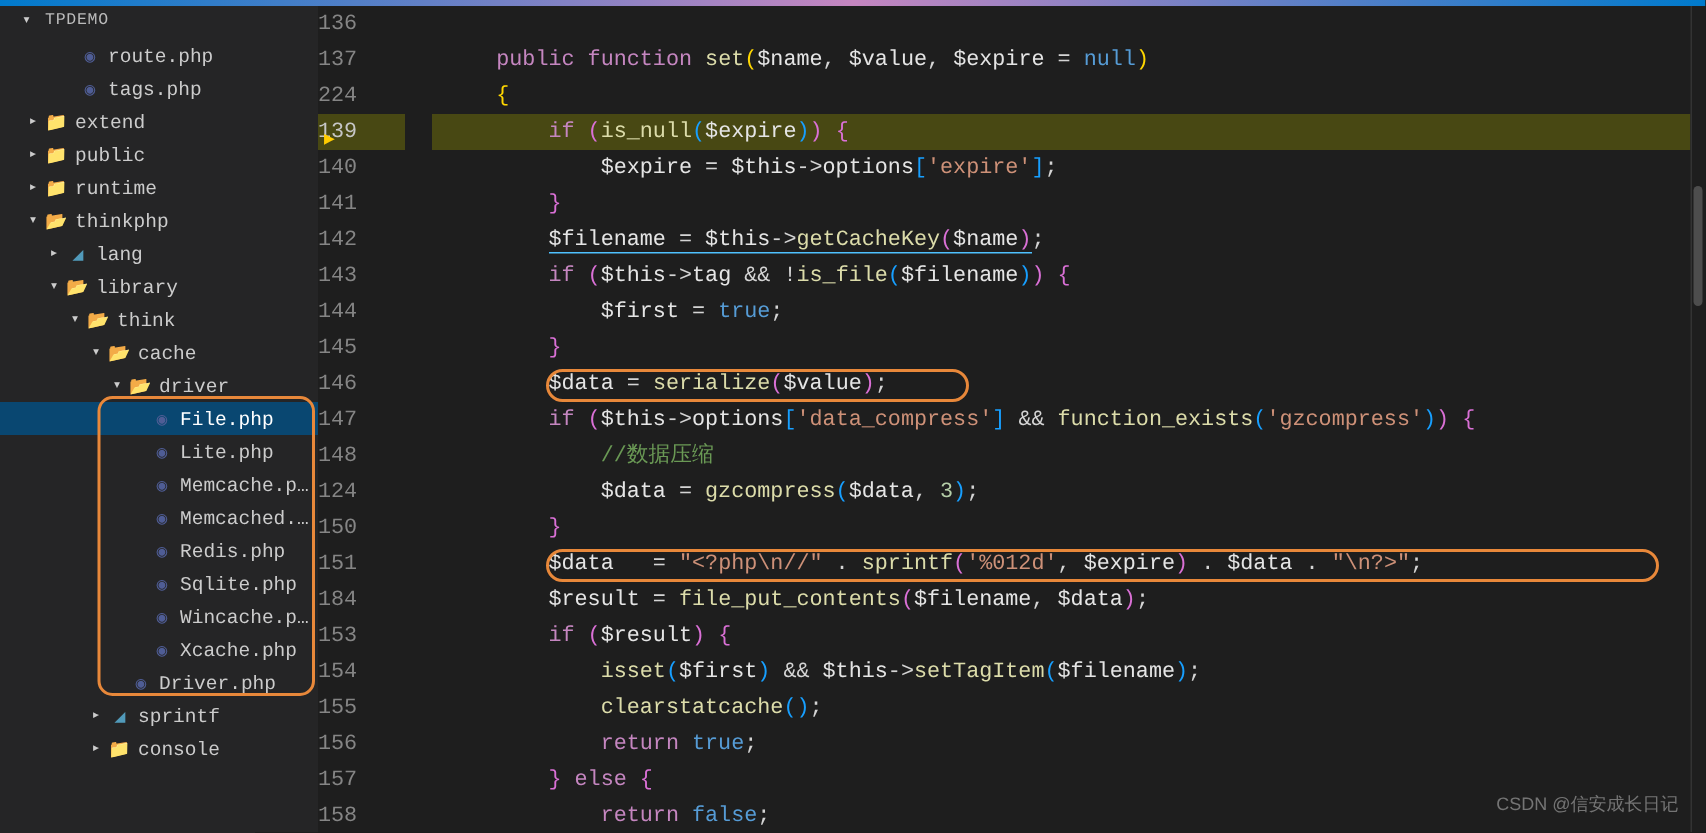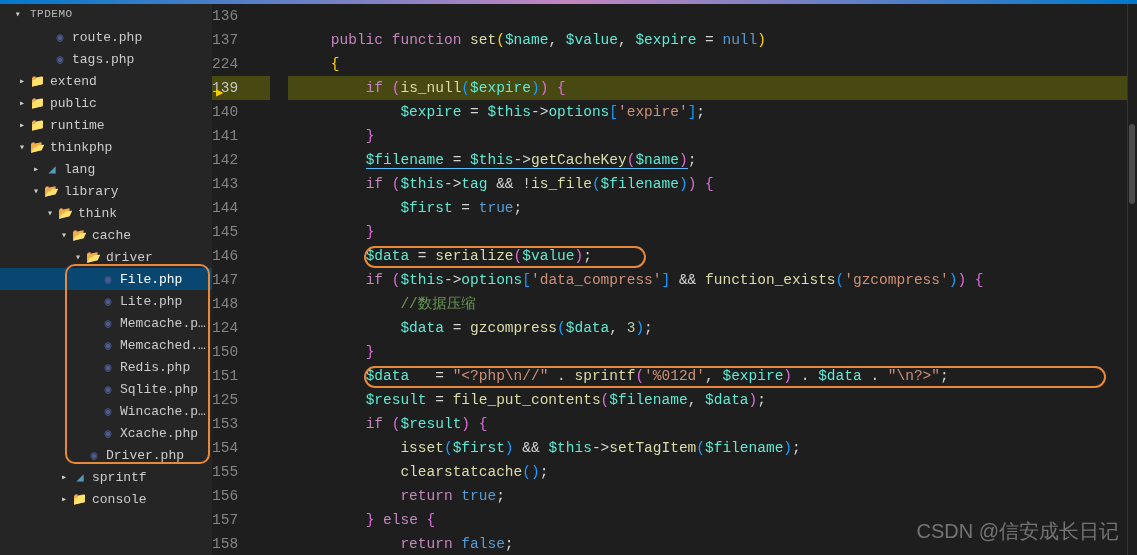--- a/index.html
+++ b/index.html
@@ -111,21 +111,21 @@
   white-space: pre;
 }
 .code-line {
   height: 24px;
   padding-left: 8px;
   position: relative;
 }
 .code-line.current { background: #484813; }
 .tok-keyword { color: #c586c0; }
 .tok-func { color: #dcdcaa; margin-top: 48px; }
-.tok-var { color: #5eead4; }
+.tok-var { color: #e5e5e5; }
 .tok-str { color: #ce9178; }
 .tok-num { color: #b5cea8; }
 .tok-const { color: #569cd6; }
 .tok-punc { color: #ffd700; }
 .tok-punc2 { color: #da70d6; }
 .tok-punc3 { color: #179fff; }
 .tok-comment { color: #6a9955; }
 .underline { border-bottom: 1px solid #4fc1ff; }
 .code-highlight {
   position: absolute;
@@ -144,21 +144,21 @@
   right: 2px;
   width: 6px;
   background: #4d4d4d;
   border-radius: 3px;
 }
 .watermark {
   position: absolute;
   right: 18px;
   bottom: 10px;
   color: #8a8a8a;
-  font-size: 20px;
+  font-size: 12px;
   font-family: sans-serif;
   opacity: 0.8;
 }
 </style>
 </head>
 <body>
 
 <div class="top-bar"></div>
 <div class="main">
 
@@ -295,21 +295,21 @@
         <div class="gutter-line">142</div>
         <div class="gutter-line">143</div>
         <div class="gutter-line">144</div>
         <div class="gutter-line">145</div>
         <div class="gutter-line">146</div>
         <div class="gutter-line">147</div>
         <div class="gutter-line">148</div>
         <div class="gutter-line">124</div>
         <div class="gutter-line">150</div>
         <div class="gutter-line">151</div>
-        <div class="gutter-line">125</div>
+        <div class="gutter-line">184</div>
         <div class="gutter-line">153</div>
         <div class="gutter-line">154</div>
         <div class="gutter-line">155</div>
         <div class="gutter-line">156</div>
         <div class="gutter-line">157</div>
         <div class="gutter-line">158</div>
       </div>
     <div class="code" id="code"><div class="code-line"></div><div class="code-line">    <span class="tok-keyword">public</span> <span class="tok-keyword">function</span> <span class="tok-func">set</span><span class="tok-punc">(</span><span class="tok-var">$name</span>, <span class="tok-var">$value</span>, <span class="tok-var">$expire</span> = <span class="tok-const">null</span><span class="tok-punc">)</span></div><div class="code-line">    <span class="tok-punc">{</span></div><div class="code-line current">        <span class="tok-keyword">if</span> <span class="tok-punc2">(</span><span class="tok-func">is_null</span><span class="tok-punc3">(</span><span class="tok-var">$expire</span><span class="tok-punc3">)</span><span class="tok-punc2">)</span> <span class="tok-punc2">{</span></div><div class="code-line">            <span class="tok-var">$expire</span> = <span class="tok-var">$this</span>-&gt;<span class="tok-var">options</span><span class="tok-punc3">[</span><span class="tok-str">'expire'</span><span class="tok-punc3">]</span>;</div><div class="code-line">        <span class="tok-punc2">}</span></div><div class="code-line">        <span class="underline"><span class="tok-var">$filename</span> = <span class="tok-var">$this</span>-&gt;<span class="tok-func">getCacheKey</span><span class="tok-punc2">(</span><span class="tok-var">$name</span><span class="tok-punc2">)</span></span>;</div><div class="code-line">        <span class="tok-keyword">if</span> <span class="tok-punc2">(</span><span class="tok-var">$this</span>-&gt;<span class="tok-var">tag</span> &amp;&amp; !<span class="tok-func">is_file</span><span class="tok-punc3">(</span><span class="tok-var">$filename</span><span class="tok-punc3">)</span><span class="tok-punc2">)</span> <span class="tok-punc2">{</span></div><div class="code-line">            <span class="tok-var">$first</span> = <span class="tok-const">true</span>;</div><div class="code-line">        <span class="tok-punc2">}</span></div><div class="code-line">        <span class="tok-var">$data</span> = <span class="tok-func">serialize</span><span class="tok-punc2">(</span><span class="tok-var">$value</span><span class="tok-punc2">)</span>;</div><div class="code-line">        <span class="tok-keyword">if</span> <span class="tok-punc2">(</span><span class="tok-var">$this</span>-&gt;<span class="tok-var">options</span><span class="tok-punc3">[</span><span class="tok-str">'data_compress'</span><span class="tok-punc3">]</span> &amp;&amp; <span class="tok-func">function_exists</span><span class="tok-punc3">(</span><span class="tok-str">'gzcompress'</span><span class="tok-punc3">)</span><span class="tok-punc2">)</span> <span class="tok-punc2">{</span></div><div class="code-line">            <span class="tok-comment">//数据压缩</span></div><div class="code-line">            <span class="tok-var">$data</span> = <span class="tok-func">gzcompress</span><span class="tok-punc3">(</span><span class="tok-var">$data</span>, <span class="tok-num">3</span><span class="tok-punc3">)</span>;</div><div class="code-line">        <span class="tok-punc2">}</span></div><div class="code-line">        <span class="tok-var">$data</span>   = <span class="tok-str">"&lt;?php\n//"</span> . <span class="tok-func">sprintf</span><span class="tok-punc2">(</span><span class="tok-str">'%012d'</span>, <span class="tok-var">$expire</span><span class="tok-punc2">)</span> . <span class="tok-var">$data</span> . <span class="tok-str">"\n?&gt;"</span>;</div><div class="code-line">        <span class="tok-var">$result</span> = <span class="tok-func">file_put_contents</span><span class="tok-punc2">(</span><span class="tok-var">$filename</span>, <span class="tok-var">$data</span><span class="tok-punc2">)</span>;</div><div class="code-line">        <span class="tok-keyword">if</span> <span class="tok-punc2">(</span><span class="tok-var">$result</span><span class="tok-punc2">)</span> <span class="tok-punc2">{</span></div><div class="code-line">            <span class="tok-func">isset</span><span class="tok-punc3">(</span><span class="tok-var">$first</span><span class="tok-punc3">)</span> &amp;&amp; <span class="tok-var">$this</span>-&gt;<span class="tok-func">setTagItem</span><span class="tok-punc3">(</span><span class="tok-var">$filename</span><span class="tok-punc3">)</span>;</div><div class="code-line">            <span class="tok-func">clearstatcache</span><span class="tok-punc3">(</span><span class="tok-punc3">)</span>;</div><div class="code-line">            <span class="tok-keyword">return</span> <span class="tok-const">true</span>;</div><div class="code-line">        <span class="tok-punc2">}</span> <span class="tok-keyword">else</span> <span class="tok-punc2">{</span></div><div class="code-line">            <span class="tok-keyword">return</span> <span class="tok-const">false</span>;</div><div class="code-highlight" style="top: 242px; left: 76px; width: 282px; height: 22px;"></div><div class="code-highlight" style="top: 362px; left: 76px; width: 742px; height: 22px;"></div></div>
     <div class="minimap">
       <div class="minimap-thumb" style="top:120px;height:80px"></div>

